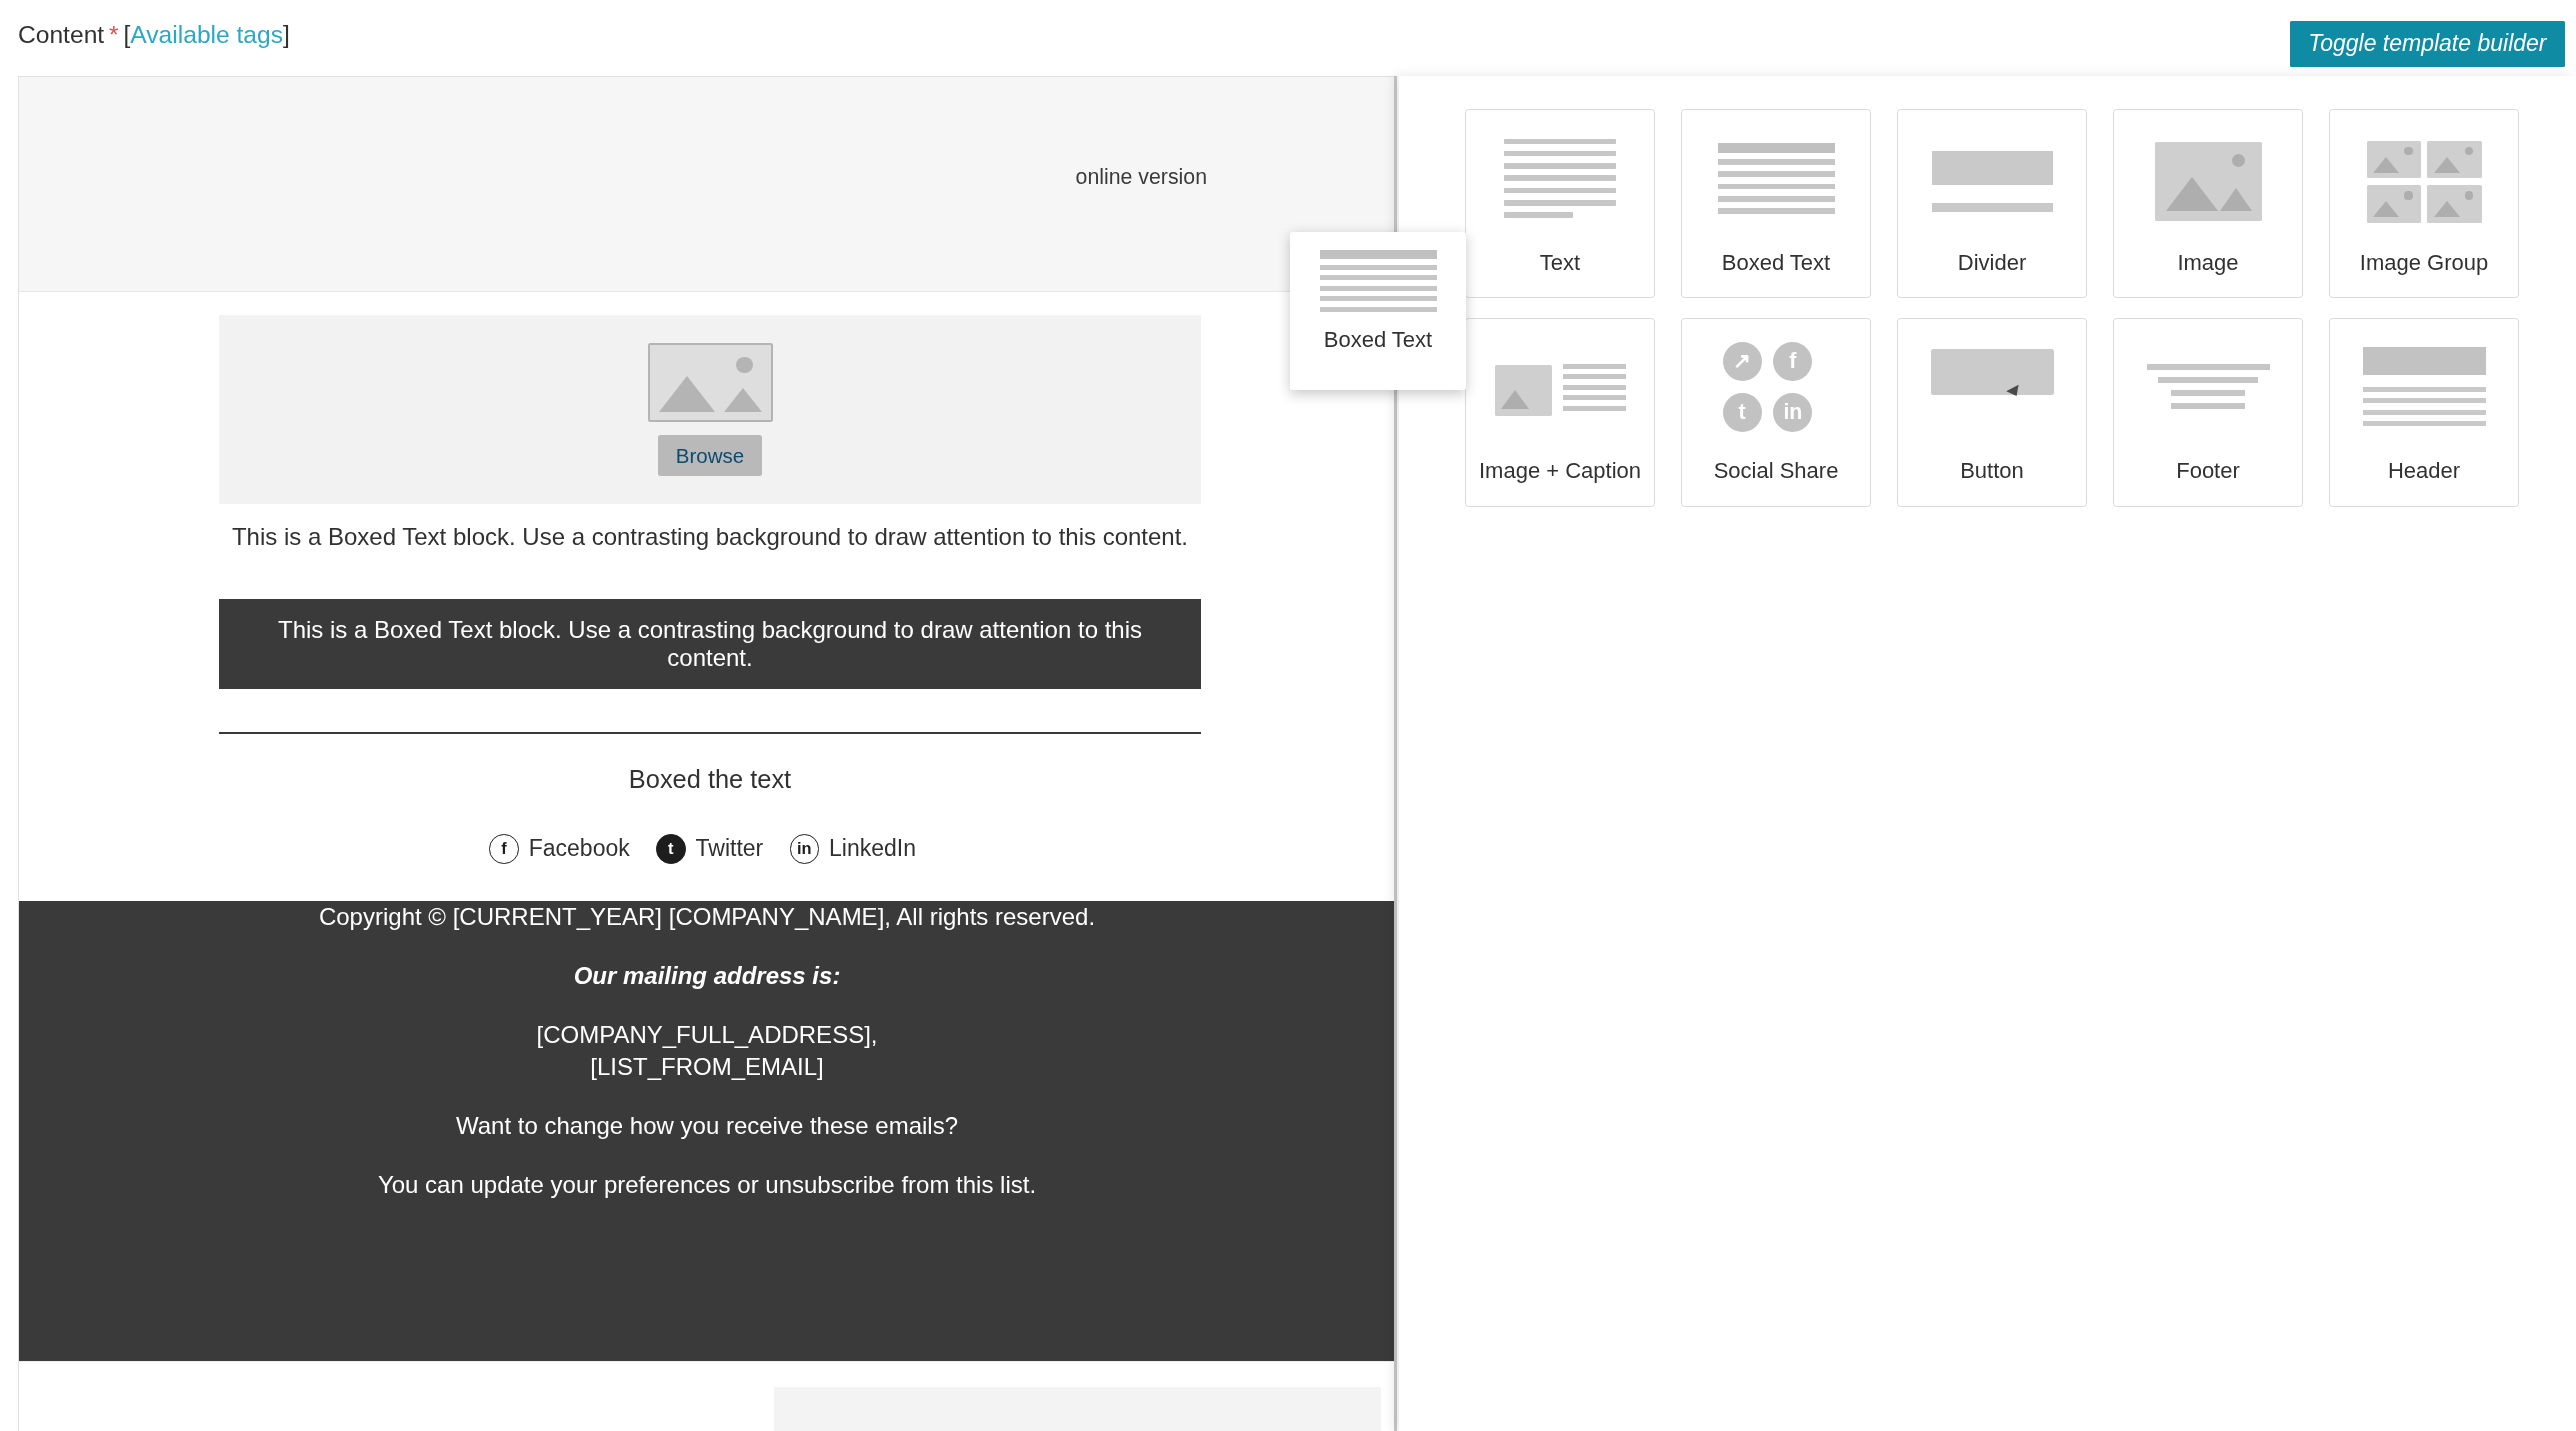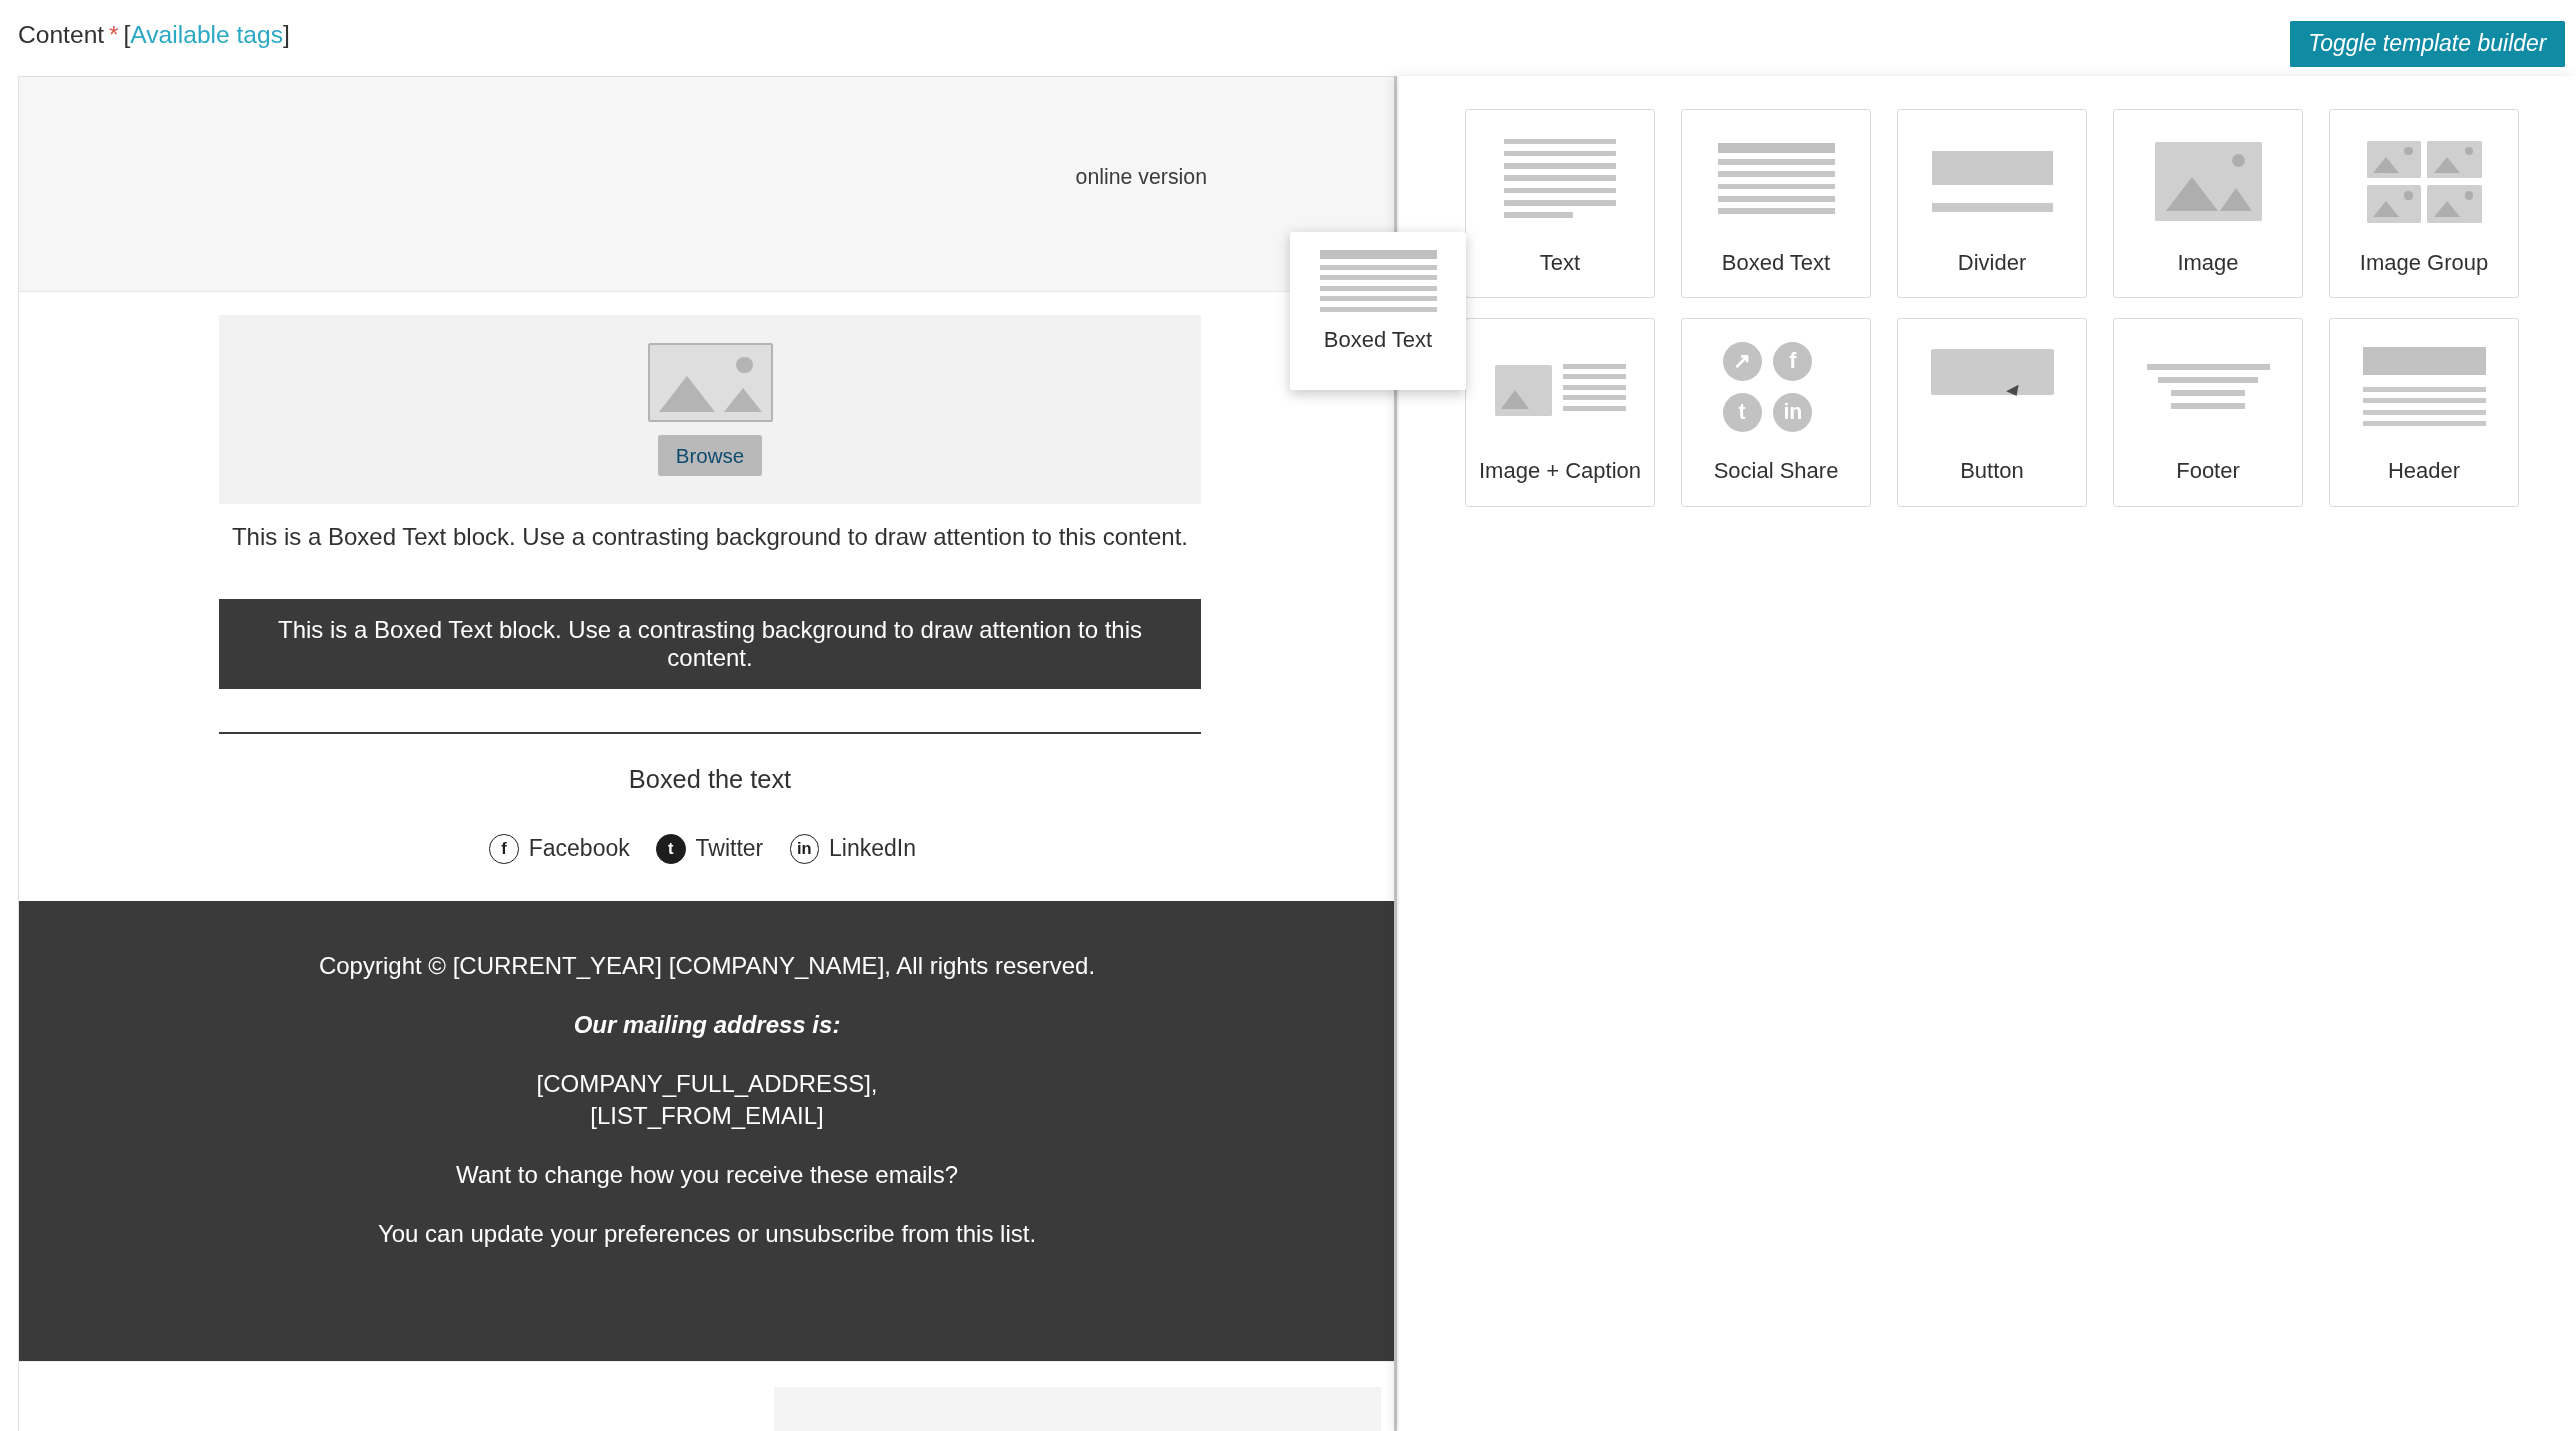--- a/index.html
+++ b/index.html
@@ -195,21 +195,20 @@
   .social-circle.filled { background: #1d1d1d; color: #ffffff; border-color: #1d1d1d; }
 
   .footer-block {
     position: absolute;
     left: 0; top: 824px;
     width: 1376px;
     height: 460px;
     background: #3a3a3a;
     color: #ffffff;
     text-align: center;
-    padding-top: 49px;
     font-size: 24px;
     line-height: 1.3;
   }
   .footer-block p { margin: 0 0 28px 0; }
   .footer-block .bold { font-weight: bold; font-style: italic; }
   .footer-strip {
     position: absolute;
     left: 0; top: 1284px;
     width: 1376px;
     height: 72px;

